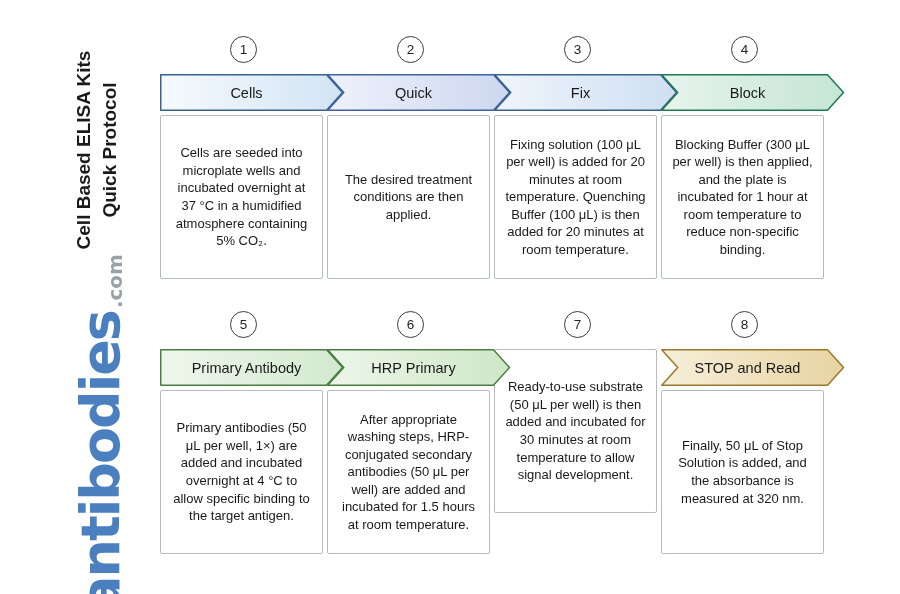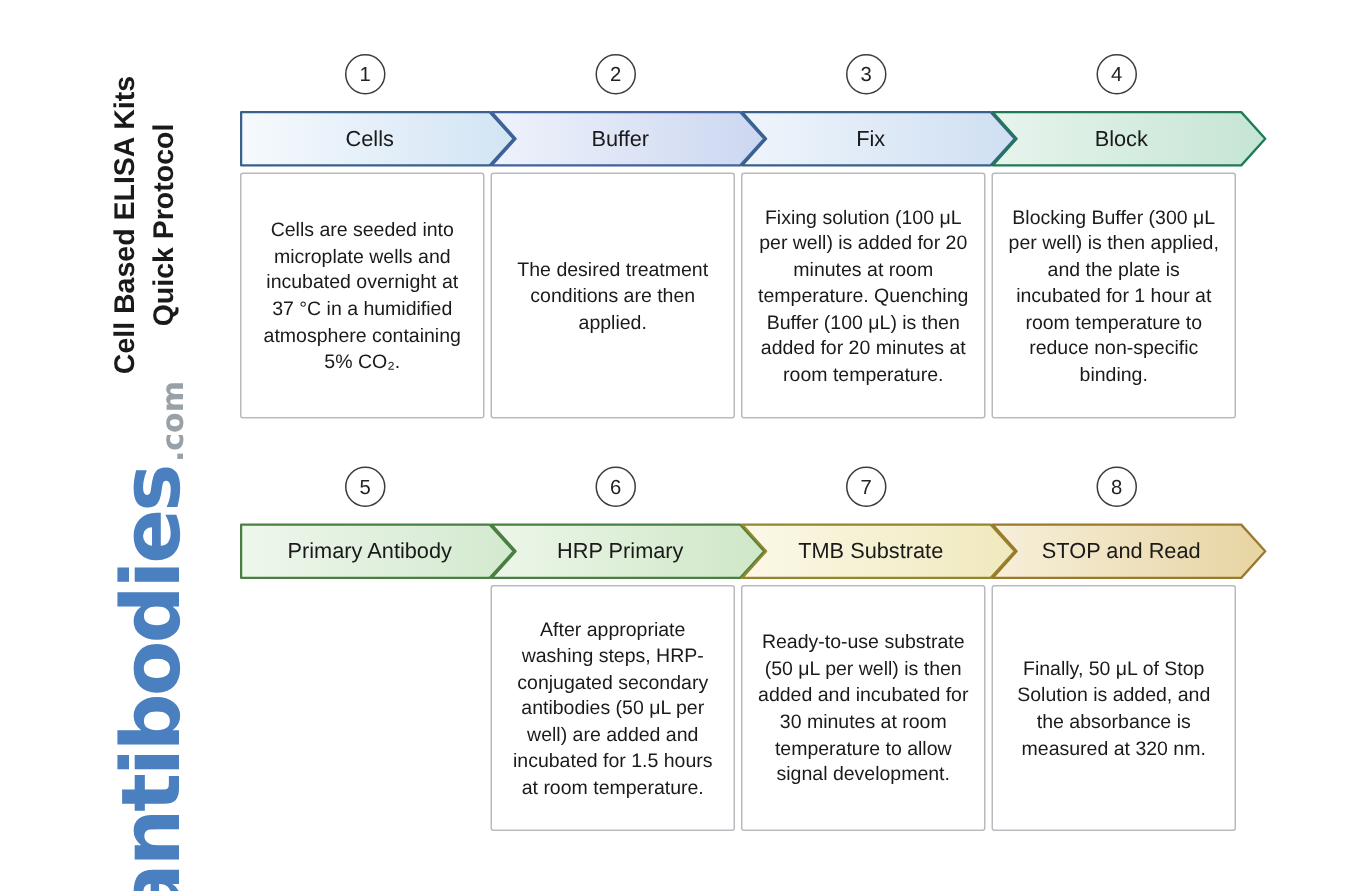--- a/index.html
+++ b/index.html
@@ -121,21 +121,21 @@
       <div class="arrow-wrap">
         <svg class="arrow-svg" width="184" height="37" viewBox="0 0 184 37">
           <defs>
               <linearGradient id="grad1" x1="0" y1="0" x2="1" y2="0">
             <stop offset="0" stop-color="#eef2fb"></stop>
             <stop offset="1" stop-color="#ccd7f0"></stop>
           </linearGradient>
             </defs>
           <polygon points="0.75,0.75 166.5,0.75 182.5,18.5 166.5,36.25 0.75,36.25 16.75,18.5" fill="url(#grad1)" stroke-width="1.5" stroke-linejoin="round" stroke="#41629f"></polygon>
         </svg>
-        <div class="arrow-label">Buffer</div>
+        <div class="arrow-label">Quick</div>
       </div>
       <div class="desc">The desired treatment conditions are then applied.</div>
     </div>
 
     <div class="col">
       <div class="num-circle">
         <span>3</span>
       </div>
       <div class="arrow-wrap">
         <svg class="arrow-svg" width="184" height="37" viewBox="0 0 184 37">
@@ -184,20 +184,21 @@
           <defs>
               <linearGradient id="grad4" x1="0" y1="0" x2="1" y2="0">
             <stop offset="0" stop-color="#eef7ec"></stop>
             <stop offset="1" stop-color="#d3e9cf"></stop>
           </linearGradient>
             </defs>
           <polygon points="0.75,0.75 166.5,0.75 182.5,18.5 166.5,36.25 0.75,36.25" fill="url(#grad4)" stroke-width="1.5" stroke-linejoin="round" stroke="#4a7f42"></polygon>
         </svg>
         <div class="arrow-label">Primary Antibody</div>
       </div>
+      <div class="desc">Primary antibodies (50 μL per well, 1×) are added and incubated overnight at 4 °C to allow specific binding to the target antigen.</div>
     </div>
 
     <div class="col">
       <div class="num-circle">
         <span>6</span>
       </div>
       <div class="arrow-wrap">
         <svg class="arrow-svg" width="184" height="37" viewBox="0 0 184 37">
           <defs>
               <linearGradient id="grad5" x1="0" y1="0" x2="1" y2="0">
@@ -209,32 +210,20 @@
         </svg>
         <div class="arrow-label">HRP Primary</div>
       </div>
       <div class="desc">After appropriate washing steps, HRP-conjugated secondary antibodies (50 μL per well) are added and incubated for 1.5 hours at room temperature.</div>
     </div>
 
     <div class="col">
       <div class="num-circle">
         <span>7</span>
       </div>
-      <div class="arrow-wrap">
-        <svg class="arrow-svg" width="184" height="37" viewBox="0 0 184 37">
-          <defs>
-              <linearGradient id="grad6" x1="0" y1="0" x2="1" y2="0">
-            <stop offset="0" stop-color="#fbf8e7"></stop>
-            <stop offset="1" stop-color="#f0e9bd"></stop>
-          </linearGradient>
-            </defs>
-          <polygon points="0.75,0.75 166.5,0.75 182.5,18.5 166.5,36.25 0.75,36.25 16.75,18.5" fill="url(#grad6)" stroke-width="1.5" stroke-linejoin="round" stroke="#93862c"></polygon>
-        </svg>
-        <div class="arrow-label">TMB Substrate</div>
-      </div>
       <div class="desc">Ready-to-use substrate (50 μL per well) is then added and incubated for 30 minutes at room temperature to allow signal development.</div>
     </div>
 
     <div class="col">
       <div class="num-circle">
         <span>8</span>
       </div>
       <div class="arrow-wrap">
         <svg class="arrow-svg" width="184" height="37" viewBox="0 0 184 37">
           <defs>

